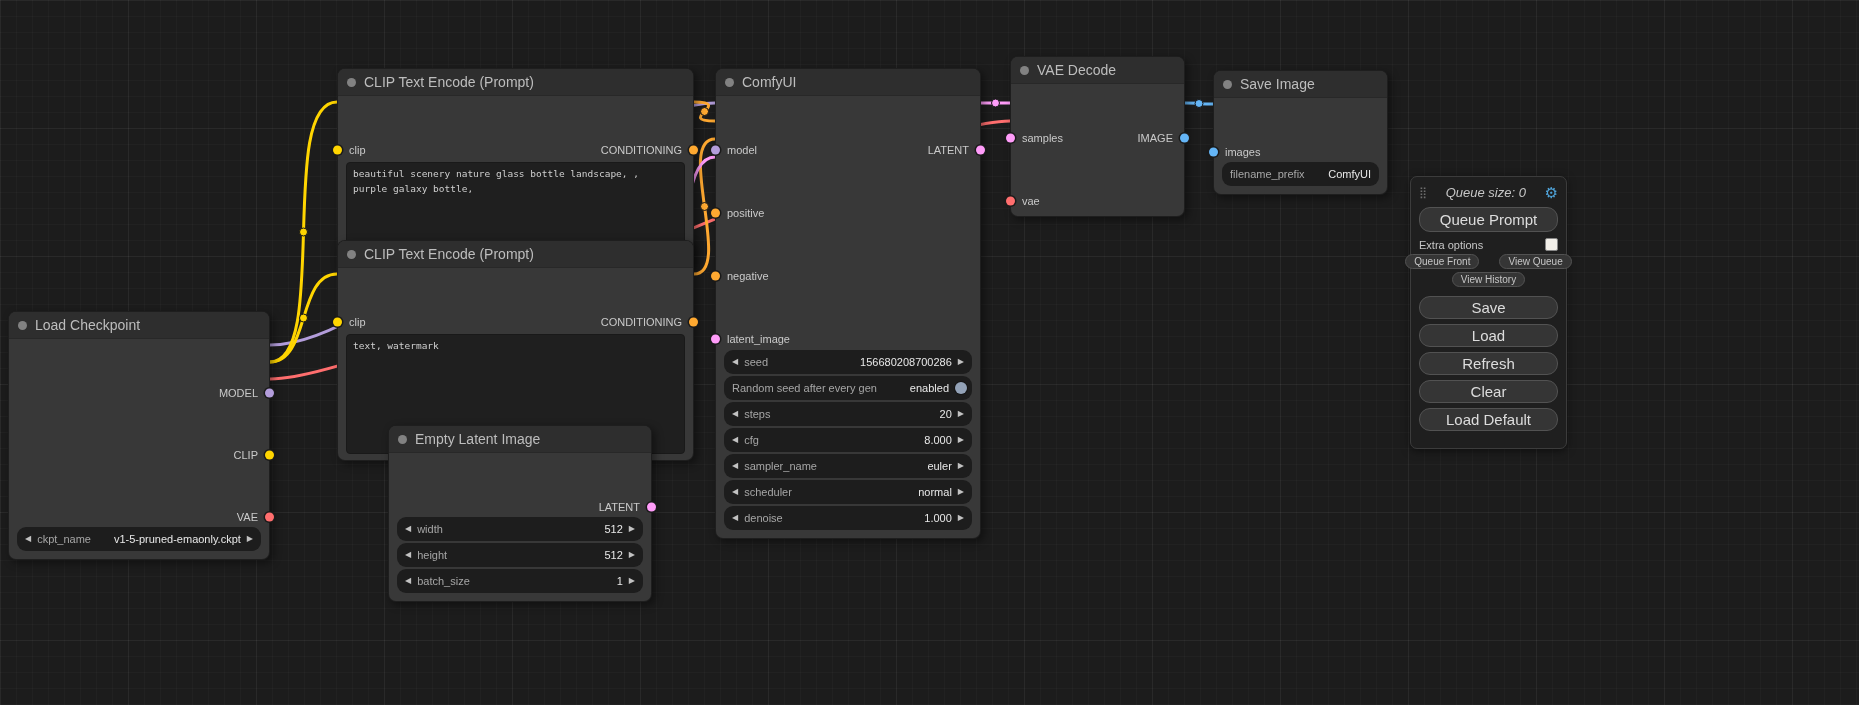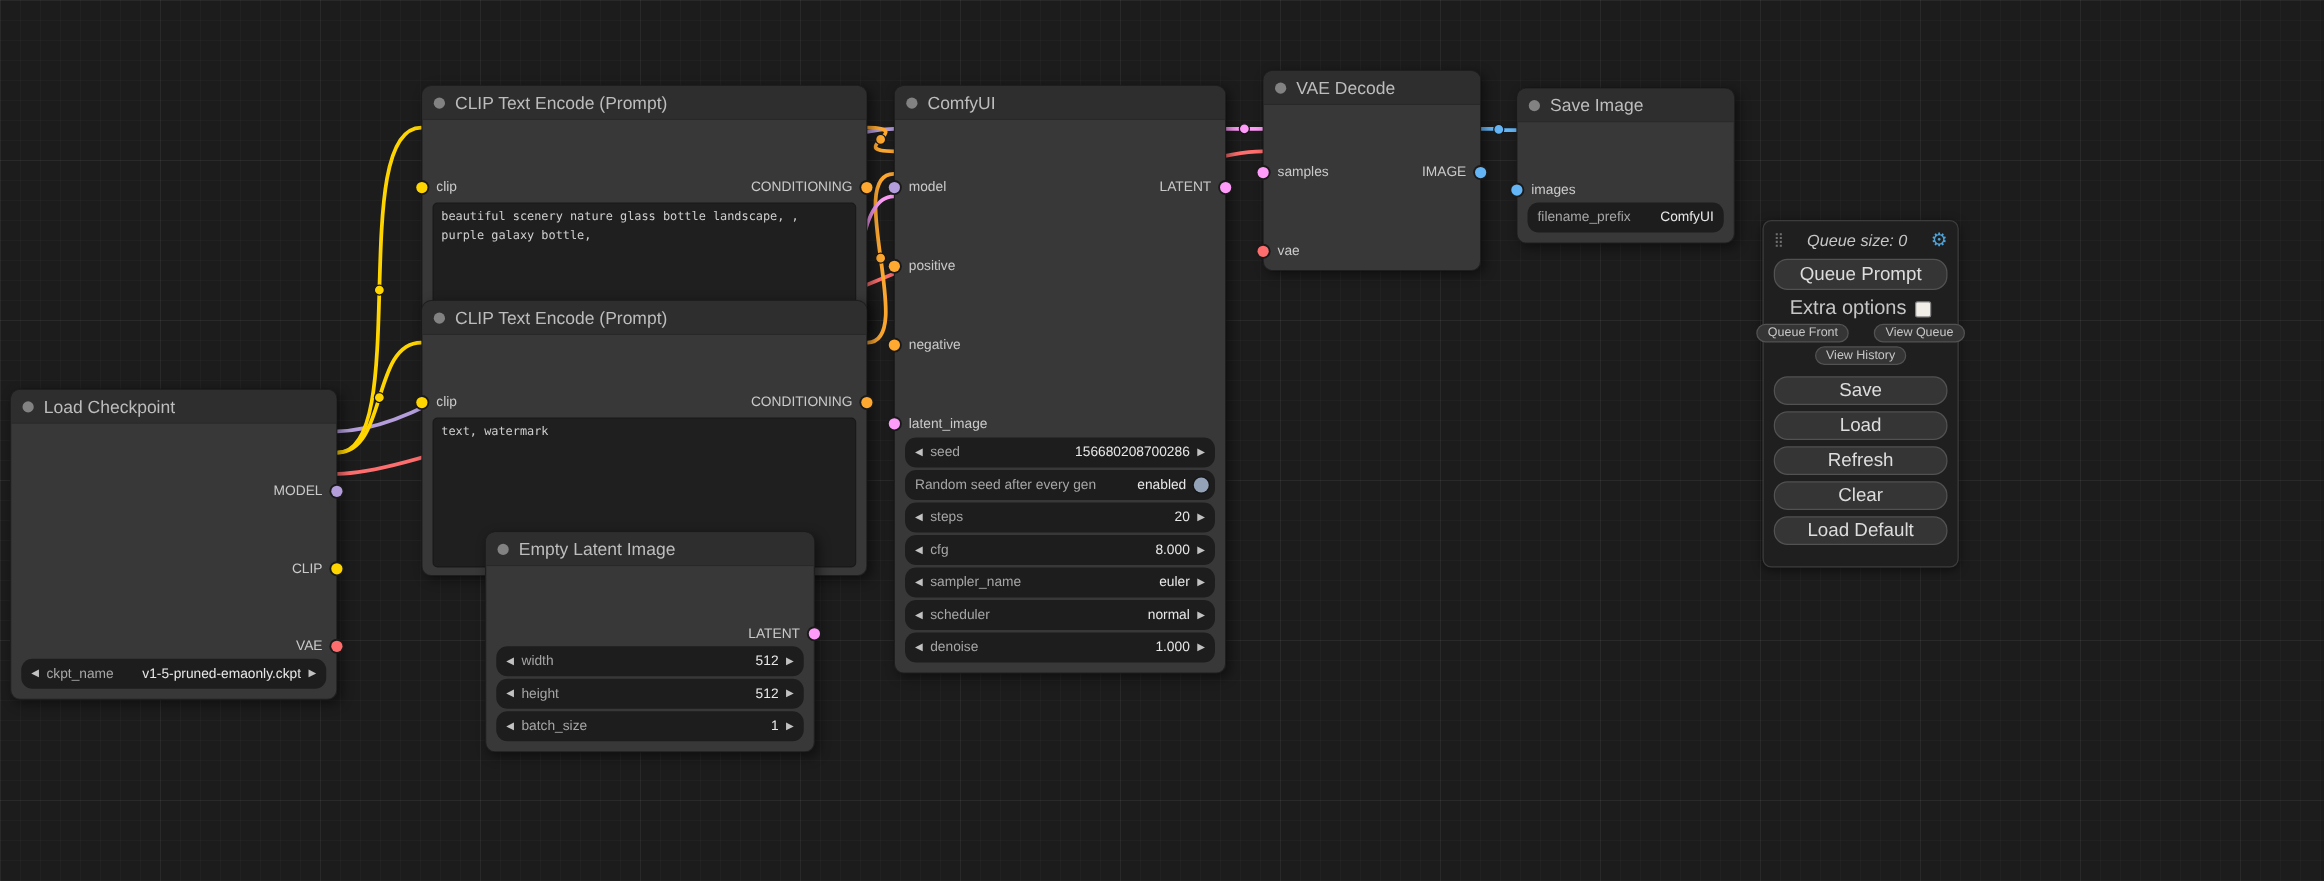--- a/index.html
+++ b/index.html
@@ -71,21 +71,21 @@
   .qp-header{display:flex;align-items:center;justify-content:space-between;height:20px;margin-bottom:2px;}
   .drag-handle{color:#6e6e6e;font-size:11px;cursor:move;line-height:1;}
   .queue-size{font-size:13px;color:#c6c6c6;font-style:italic;}
   .gear{color:#4fa3d9;font-size:15px;line-height:1;cursor:pointer;}
   .qp-btn{
     display:block;width:100%;box-sizing:border-box;background:#353535;
     border:1px solid #525252;border-radius:11px;color:#dddddd;
     font-family:inherit;font-size:15px;text-align:center;padding:2px 0;margin:5px 0;cursor:pointer;
   }
   .qp-btn.primary{padding:3px 0;margin-bottom:6px;}
-  .extra-row{display:flex;align-items:center;justify-content:center;gap:7px;font-size:16px;margin:4px 0 3px;color:#c6c6c6;}
+  .extra-row{display:flex;align-items:center;justify-content:space-between;gap:7px;font-size:11px;margin:4px 0 3px;color:#c6c6c6;}
   .checkbox{width:11px;height:11px;background:#f2efe9;border:1px solid #888;border-radius:2px;cursor:pointer;}
   .small-row{display:flex;gap:20px;justify-content:center;margin:3px 0;}
   .qp-btn-small{
     background:#353535;border:1px solid #525252;border-radius:8px;color:#c6c6c6;
     font-family:inherit;font-size:10px;padding:1px 8px;cursor:pointer;white-space:nowrap;
   }
   .big-group{margin-top:9px;}
 </style>
 </head>
 <body>

